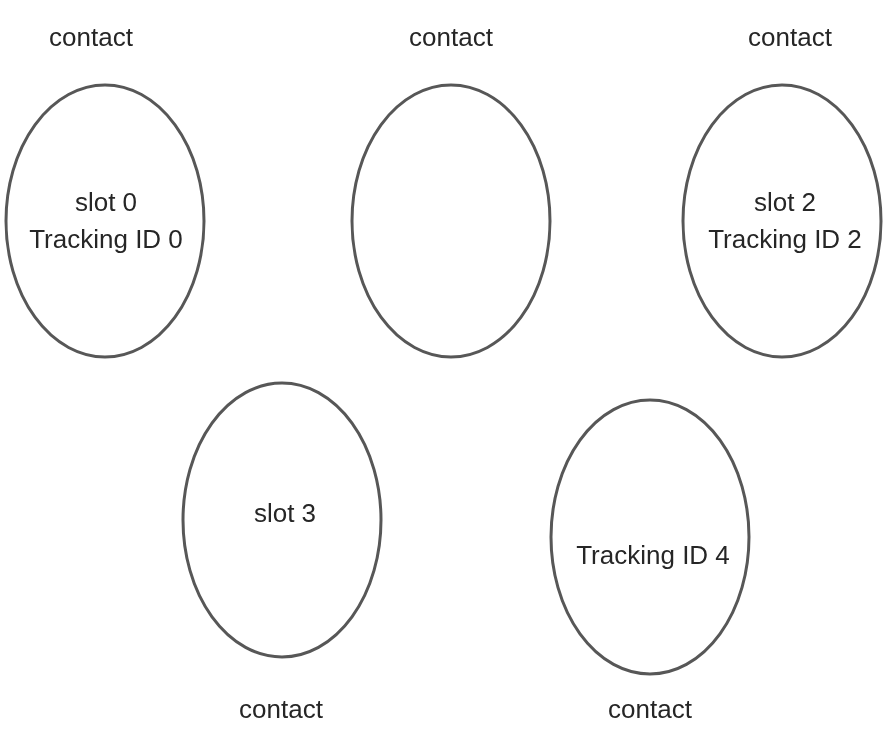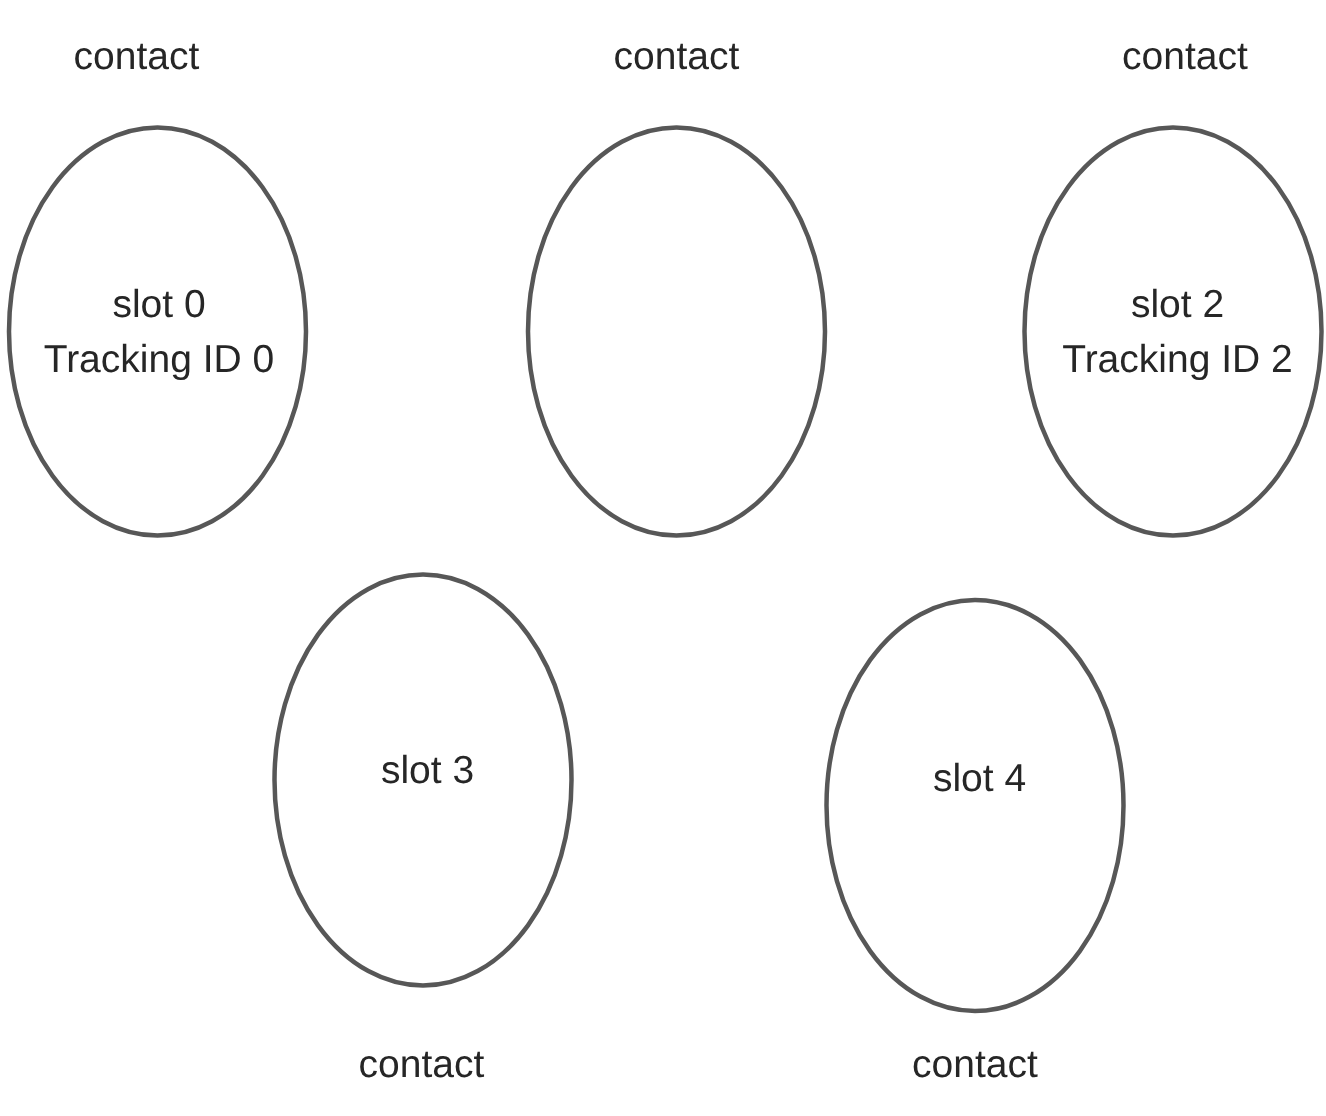--- a/index.html
+++ b/index.html
@@ -83,17 +83,17 @@
       <div class="node" style="left: 635px; top: 185px; width: 300px; height: 72px;">
         <div class="node-text slot-line" style="top: 0px;">slot 2</div>
         <div class="node-text tracking-line" style="top: 37px;">Tracking ID 2</div>
       </div>
       <div class="contact-label" style="left: 670px; top: 22px; width: 240px;">contact</div>
       <div class="node" style="left: 135px; top: 484px; width: 300px; height: 72px;">
         <div class="node-text slot-line" style="top: 12px;">slot 3</div>
       </div>
       <div class="contact-label" style="left: 161px; top: 694px; width: 240px;">contact</div>
       <div class="node" style="left: 503px; top: 501px; width: 300px; height: 72px;">
-        <div class="node-text slot-line" style="top: 0px;">slot 4</div>
+        <div class="node-text tracking-line" style="top: 37px;">Tracking ID 4</div>
       </div>
       <div class="contact-label" style="left: 530px; top: 694px; width: 240px;">contact</div>
     </div>
 </div>
 
 </body></html>

